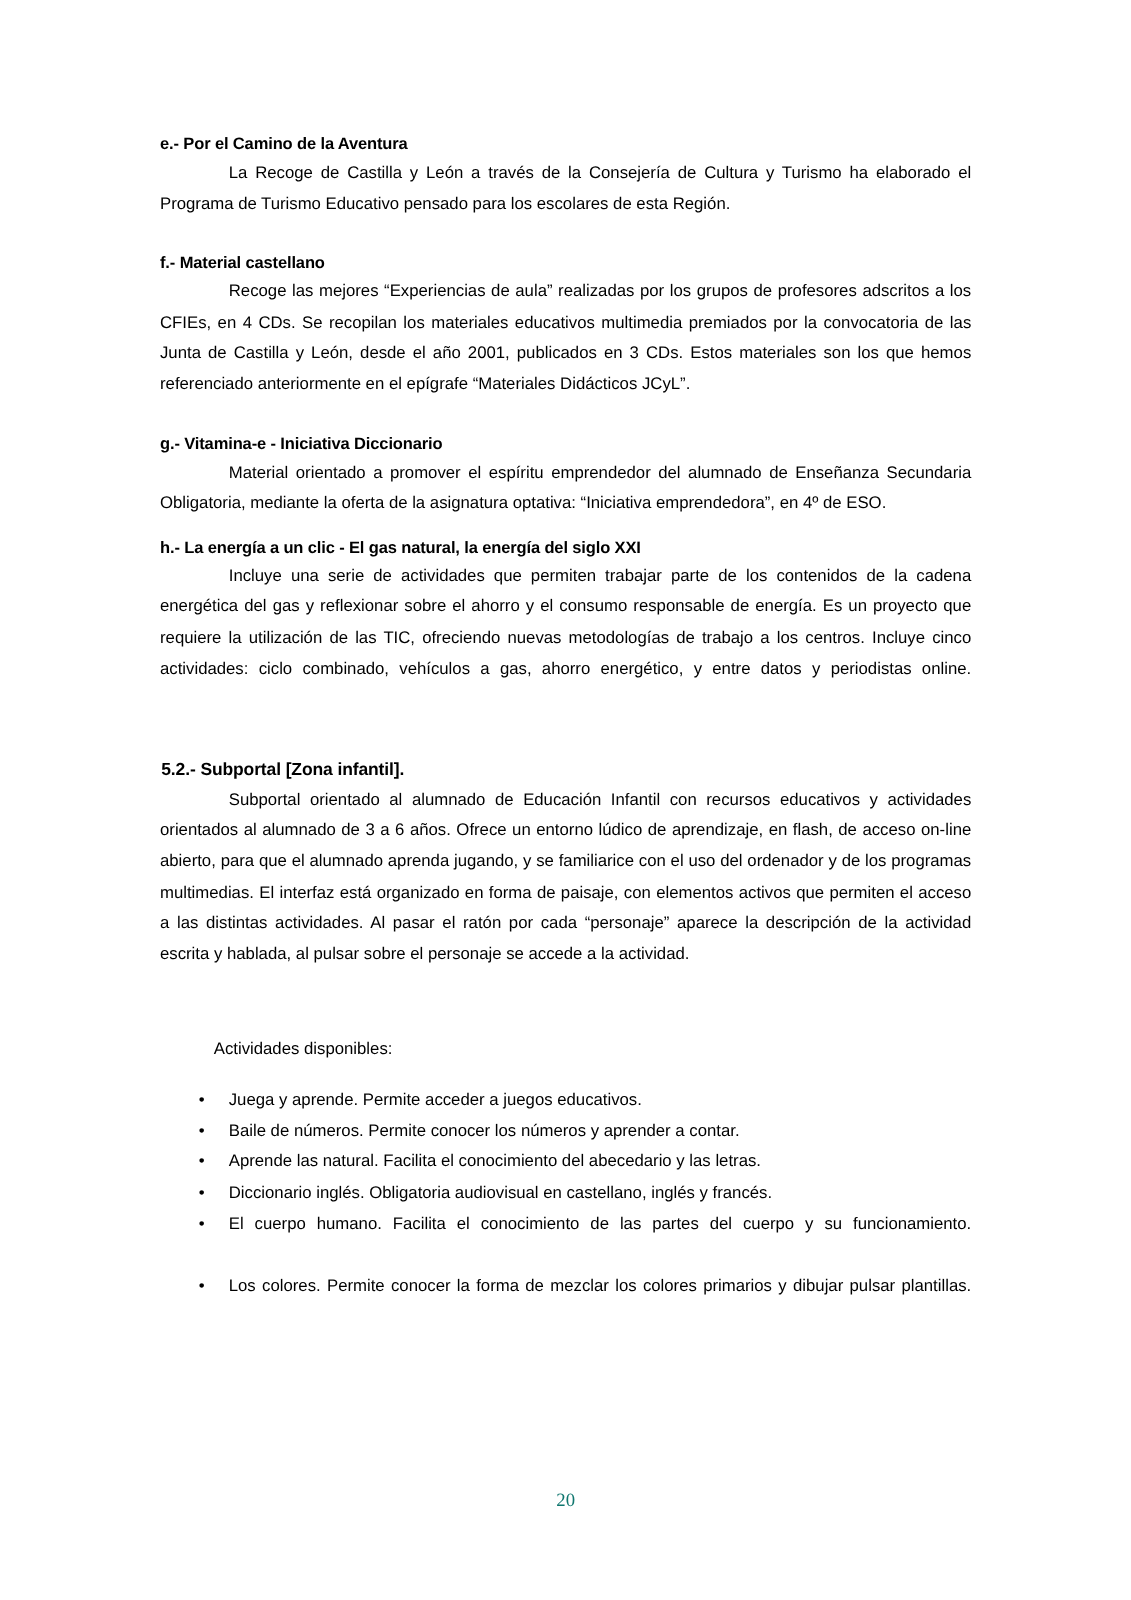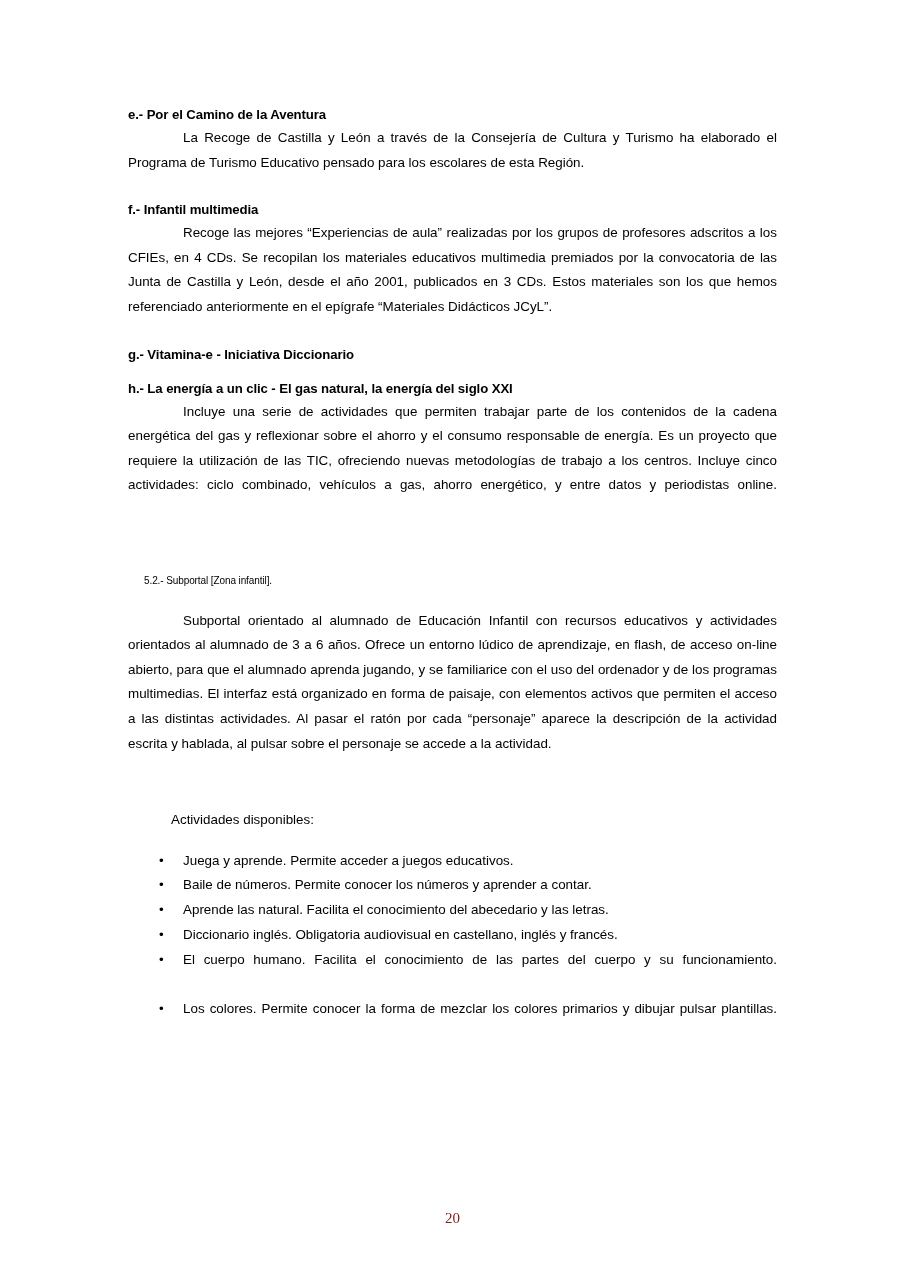--- a/index.html
+++ b/index.html
@@ -29,24 +29,24 @@
   
   .sec-heading {
     font-size: 13.2px;
     font-weight: bold;
     line-height: 22px;
     margin: 0;
     letter-spacing: -0.1px;
     white-space: nowrap;
   }
   .sub-heading {
-    font-size: 10px;
-    font-weight: normal;
+    font-size: 14px;
+    font-weight: bold;
     line-height: 24px;
-    margin: 16px;
+    margin: 1px;
     letter-spacing: -0.1px;
     white-space: nowrap;
   }
   
   .para {
     font-size: 13.4px;
     line-height: 24.6px;
     margin: 0;
     text-align: justify;
     text-justify: inter-word;
@@ -115,41 +115,41 @@
   
   .page-number {
     position: absolute;
     left: 0;
     right: 0;
     top: 1192px;
     text-align: center;
     font-family: "Liberation Serif", serif;
     font-size: 15px;
     line-height: 18px;
-    color: #7f1d1d;
-    margin-top: 17px;
+    color: #0f766e;
   }
 </style>
 </head>
 <body>
 
 <div class="page">
   <div class="content">
 
     <h3 class="sec-heading">e.- Por el Camino de la Aventura</h3>
     <p class="para">La Recoge de Castilla y León a través de la Consejería de Cultura y Turismo ha elaborado el Programa de Turismo Educativo pensado para los escolares de esta Región.</p>
 
     <div class="gap"></div>
 
-    <h3 class="sec-heading">f.- Infantil multimedia</h3>
+    <h3 class="sec-heading">f.- Material castellano</h3>
     <p class="para">Recoge las mejores “Experiencias de aula” realizadas por los grupos de profesores adscritos a los CFIEs, en 4 CDs. Se recopilan los materiales educativos multimedia premiados por la convocatoria de las Junta de Castilla y León,  desde el año 2001, publicados en 3 CDs. Estos materiales son los que hemos referenciado anteriormente en el epígrafe “Materiales Didácticos JCyL”.</p>
 
     <div class="gap"></div>
 
     <h3 class="sec-heading">g.- Vitamina-e - Iniciativa Diccionario</h3>
+    <p class="para">Material orientado a promover el espíritu emprendedor del alumnado de Enseñanza Secundaria Obligatoria, mediante la oferta de la asignatura optativa: “Iniciativa emprendedora”, en 4º de ESO.</p>
 
     <div class="gap-sm"></div>
 
     <h3 class="sec-heading">h.- La energía a un clic - El gas natural, la energía del siglo XXI</h3>
     <p class="para last-line-justify"><span>Incluye una serie de actividades que permiten trabajar parte de los contenidos de la  cadena energética del gas   y  reflexionar sobre el ahorro y el consumo responsable de energía. Es un proyecto que requiere la utilización de las  TIC, ofreciendo nuevas metodologías de trabajo a los centros. Incluye cinco actividades: </span><span class="ital">ciclo combinado</span><span>, </span><span class="ital">vehículos a gas</span><span>, </span><span class="ital">ahorro energético</span><span>, y </span><span class="ital">entre datos y periodistas online</span><span>.</span></p>
 
     <div class="gap-lg"></div>
 
     <h2 class="sub-heading">5.2.- Subportal [Zona infantil].</h2>
     <p class="para">Subportal orientado al alumnado de Educación Infantil con recursos educativos y actividades orientados al alumnado de 3 a 6 años. Ofrece un entorno lúdico de aprendizaje, en flash, de acceso on-line abierto, para que el alumnado aprenda jugando, y se familiarice con el uso del ordenador y de los programas multimedias. El interfaz está organizado en forma de paisaje, con elementos activos que permiten el acceso a las distintas actividades. Al pasar el ratón por cada “personaje” aparece la descripción de la actividad escrita y hablada, al pulsar sobre el personaje se accede a la actividad.</p>

